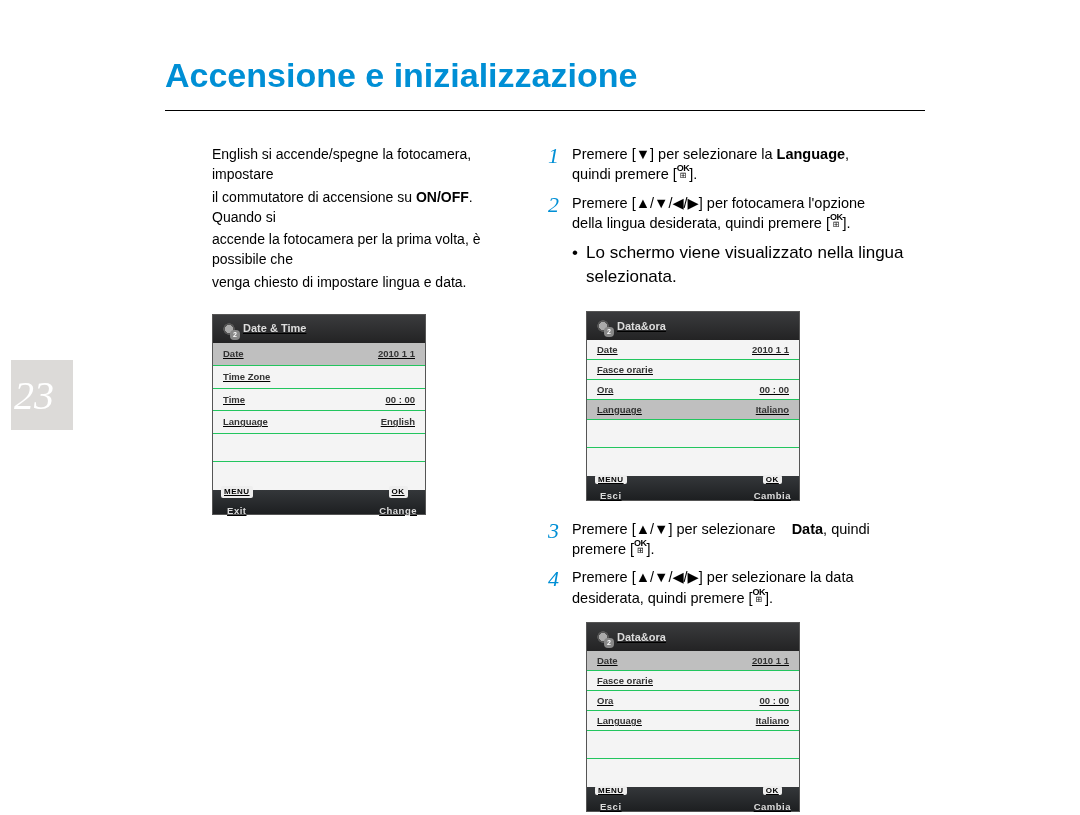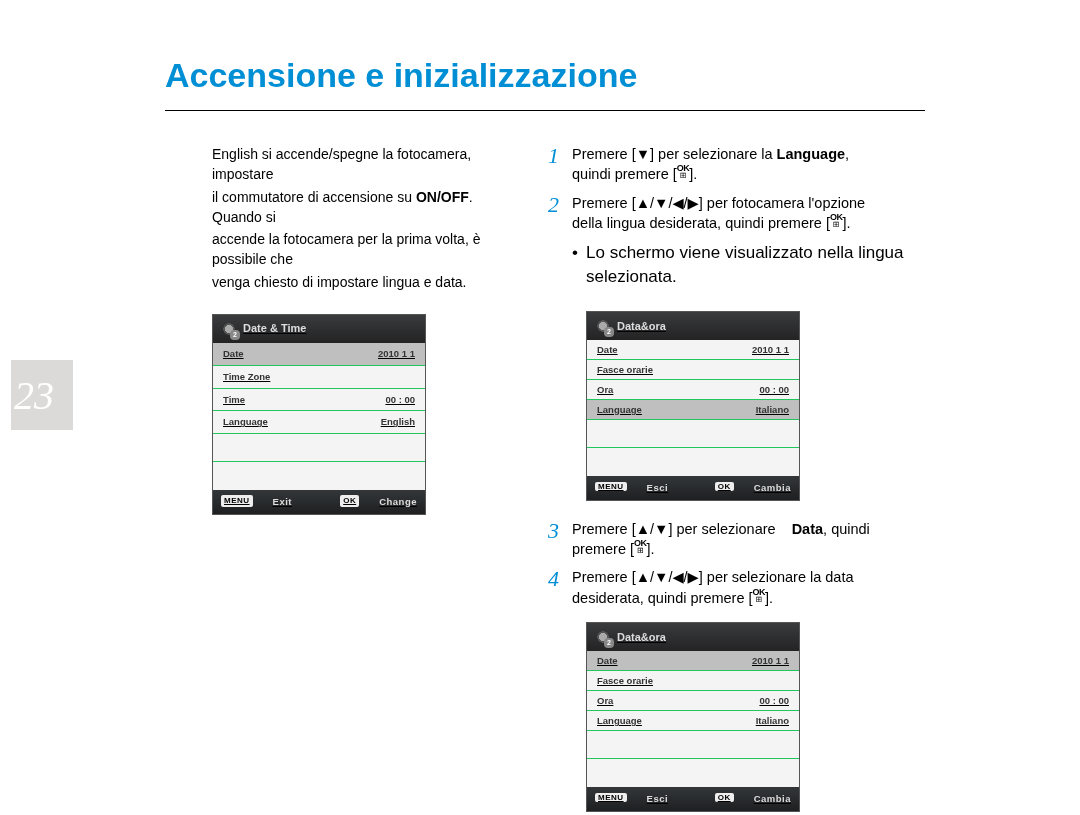--- a/index.html
+++ b/index.html
@@ -148,21 +148,21 @@
     background: linear-gradient(#34373a, #1d1f21);
     display: flex;
     align-items: center;
     justify-content: space-between;
     color: #ddd;
     font-size: 9.5px;
     font-weight: bold;
     padding: 0 8px;
     letter-spacing: 0.5px;
   }
-  .footer-left, .footer-right { display: flex; align-items: flex-start; gap: 20px; }
+  .footer-left, .footer-right { display: flex; align-items: center; gap: 6px; flex-direction: column; }
   .key-box {
     background: #eee; color: #000;
     padding: 0 3px; border-radius: 2px;
     font-size: 8px; font-weight: bold;
   }
   .ok-over-m {
     display: inline-block;
     font-family: Arial, sans-serif;
     font-size: 9px;
     line-height: 0.9;

